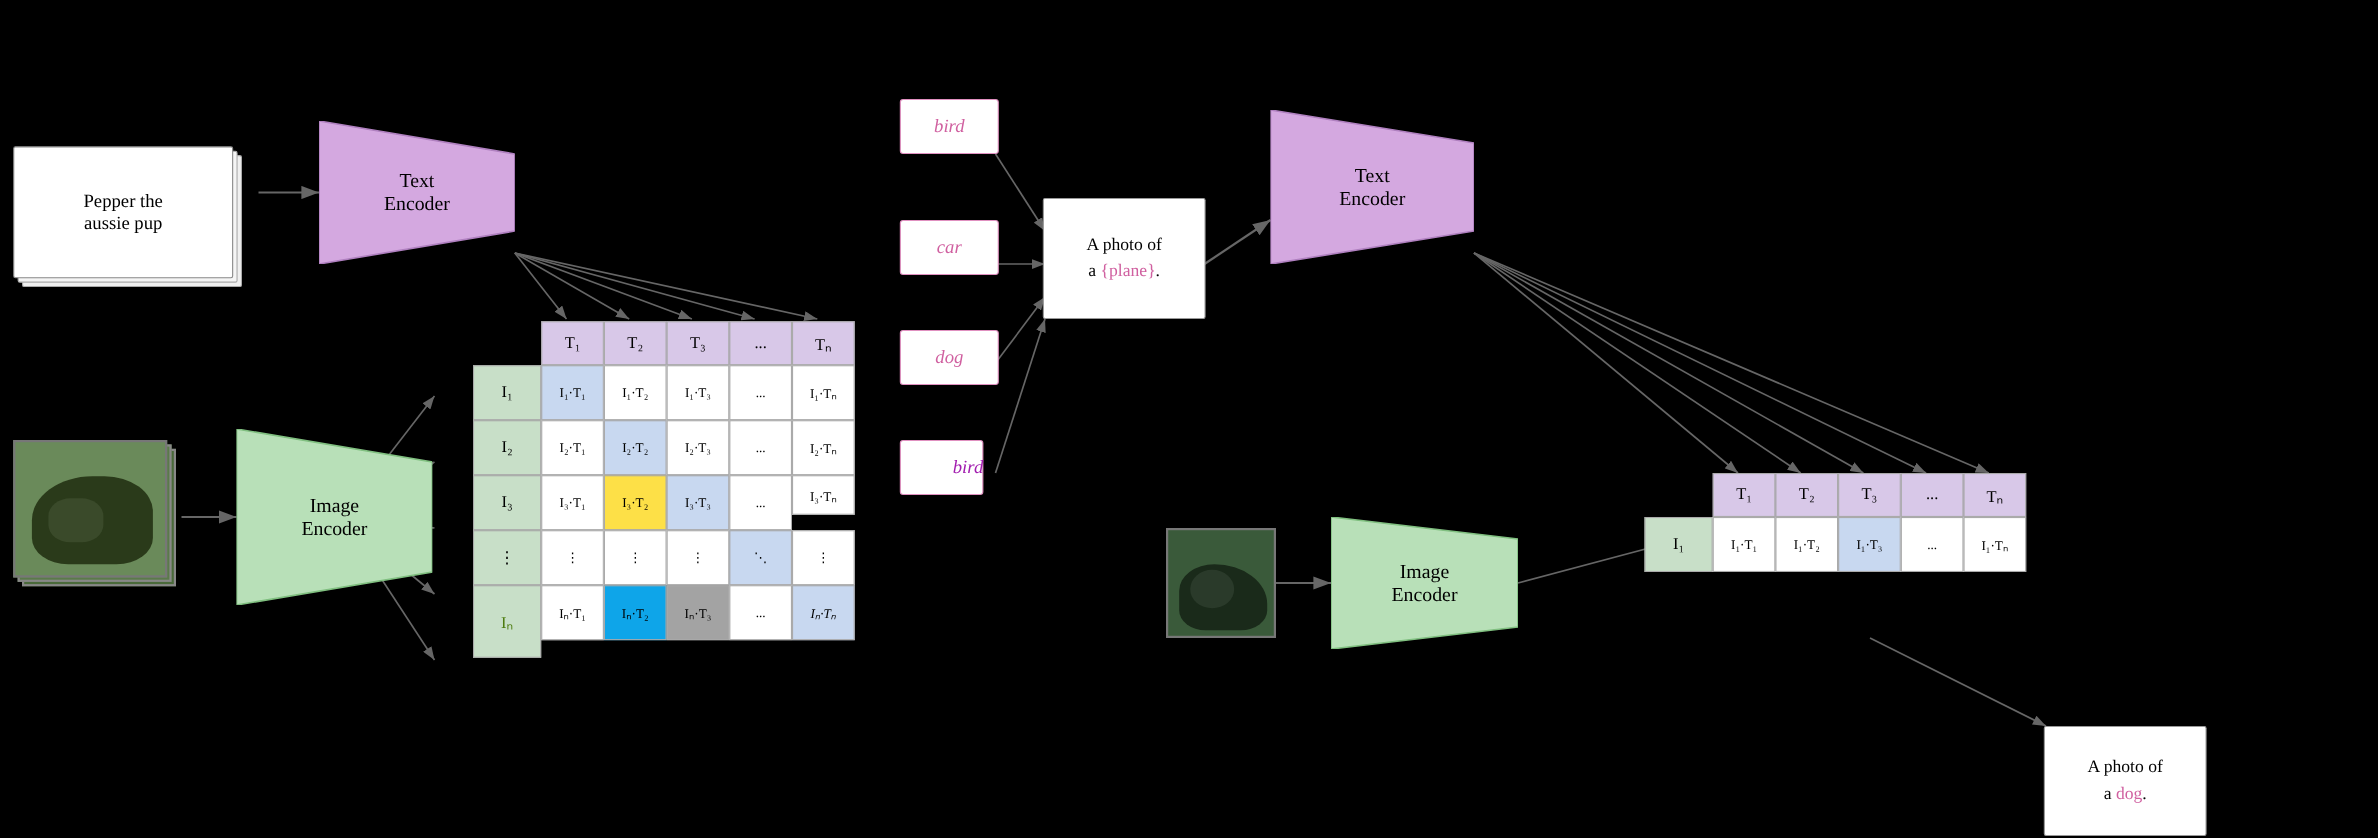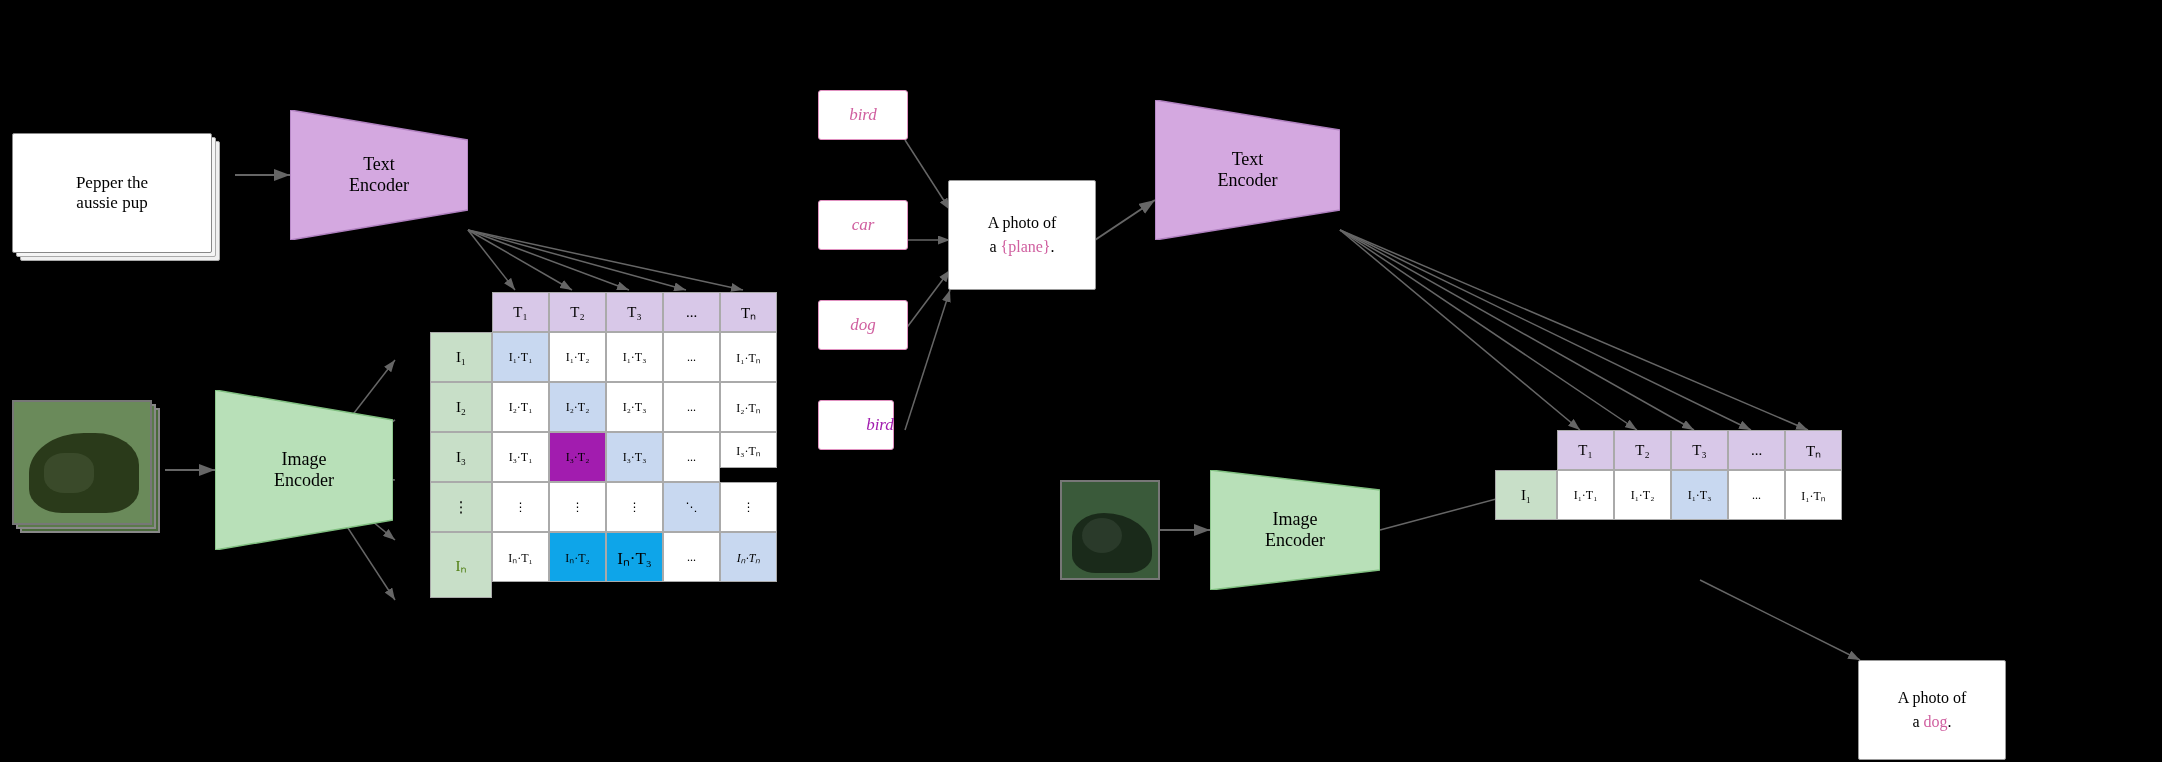--- a/index.html
+++ b/index.html
@@ -136,36 +136,36 @@
 
   <div style="position:absolute; left:430px; top:382px; width:62px; height:50px; background:#c8dfc8; border:1px solid #aaa; display:flex; align-items:center; justify-content:center; font-size:15px; color:#000;">I₂</div>
   <div style="position:absolute; left:492px; top:382px; width:57px; height:50px; background:#fff; border:1px solid #aaa; display:flex; align-items:center; justify-content:center; font-size:12px; color:#000;">I₂·T₁</div>
   <div style="position:absolute; left:549px; top:382px; width:57px; height:50px; background:#c8d8f0; border:1px solid #aaa; display:flex; align-items:center; justify-content:center; font-size:12px; color:#000;">I₂·T₂</div>
   <div style="position:absolute; left:606px; top:382px; width:57px; height:50px; background:#fff; border:1px solid #aaa; display:flex; align-items:center; justify-content:center; font-size:12px; color:#000;">I₂·T₃</div>
   <div style="position:absolute; left:663px; top:382px; width:57px; height:50px; background:#fff; border:1px solid #aaa; display:flex; align-items:center; justify-content:center; font-size:12px; color:#000;">...</div>
   <div style="position:absolute; left:720px; top:382px; width:57px; height:50px; background:#fff; border:1px solid #aaa; display:flex; align-items:center; justify-content:center; font-size:12px; color:#000;">I₂·Tₙ</div>
 
   <div style="position:absolute; left:430px; top:432px; width:62px; height:50px; background:#c8dfc8; border:1px solid #aaa; display:flex; align-items:center; justify-content:center; font-size:15px; color:#000;">I₃</div>
   <div style="position:absolute; left:492px; top:432px; width:57px; height:50px; background:#fff; border:1px solid #aaa; display:flex; align-items:center; justify-content:center; font-size:12px; color:#000;">I₃·T₁</div>
-  <div style="position:absolute; left:549px; top:432px; width:57px; height:50px; background:#a21caf; border:1px solid #aaa; display:flex; align-items:center; justify-content:center; font-size:12px; color:#000;">I₃·T₂</div>
+  <div style="position:absolute; left:549px; top:432px; width:57px; height:50px; background:#fde047; border:1px solid #aaa; display:flex; align-items:center; justify-content:center; font-size:12px; color:#000;">I₃·T₂</div>
   <div style="position:absolute; left:606px; top:432px; width:57px; height:50px; background:#c8d8f0; border:1px solid #aaa; display:flex; align-items:center; justify-content:center; font-size:12px; color:#000;">I₃·T₃</div>
   <div style="position:absolute; left:663px; top:432px; width:57px; height:50px; background:#fff; border:1px solid #aaa; display:flex; align-items:center; justify-content:center; font-size:12px; color:#000;">...</div>
   <div style="position:absolute; left:720px; top:432px; width:57px; height:36px; background:#fff; border:1px solid #aaa; display:flex; align-items:center; justify-content:center; font-size:12px; color:#000;">I₃·Tₙ</div>
 
   <div style="position:absolute; left:430px; top:482px; width:62px; height:50px; background:#c8dfc8; border:1px solid #aaa; display:flex; align-items:center; justify-content:center; font-size:15px; color:#000;">⋮</div>
   <div style="position:absolute; left:492px; top:482px; width:57px; height:50px; background:#fff; border:1px solid #aaa; display:flex; align-items:center; justify-content:center; font-size:12px; color:#000;">⋮</div>
   <div style="position:absolute; left:549px; top:482px; width:57px; height:50px; background:#fff; border:1px solid #aaa; display:flex; align-items:center; justify-content:center; font-size:12px; color:#000;">⋮</div>
   <div style="position:absolute; left:606px; top:482px; width:57px; height:50px; background:#fff; border:1px solid #aaa; display:flex; align-items:center; justify-content:center; font-size:12px; color:#000;">⋮</div>
   <div style="position:absolute; left:663px; top:482px; width:57px; height:50px; background:#c8d8f0; border:1px solid #aaa; display:flex; align-items:center; justify-content:center; font-size:12px; color:#000;">⋱</div>
   <div style="position:absolute; left:720px; top:482px; width:57px; height:50px; background:#fff; border:1px solid #aaa; display:flex; align-items:center; justify-content:center; font-size:12px; color:#000;">⋮</div>
 
   <div style="position:absolute; left:430px; top:532px; width:62px; height:66px; background:#c8dfc8; border:1px solid #aaa; display:flex; align-items:center; justify-content:center; font-size:15px; color:#4d7c0f;">Iₙ</div>
   <div style="position:absolute; left:492px; top:532px; width:57px; height:50px; background:#fff; border:1px solid #aaa; display:flex; align-items:center; justify-content:center; font-size:12px; color:#000;">Iₙ·T₁</div>
   <div style="position:absolute; left:549px; top:532px; width:57px; height:50px; background:#0ea5e9; border:1px solid #aaa; display:flex; align-items:center; justify-content:center; font-size:12px; color:#000;">Iₙ·T₂</div>
-  <div style="position:absolute; left:606px; top:532px; width:57px; height:50px; background:#0ea5e9; border:1px solid #aaa; display:flex; align-items:center; justify-content:center; font-size:17px; color:#000;">Iₙ·T₃</div>
+  <div style="position:absolute; left:606px; top:532px; width:57px; height:50px; background:#a3a3a3; border:1px solid #aaa; display:flex; align-items:center; justify-content:center; font-size:12px; color:#000;">Iₙ·T₃</div>
   <div style="position:absolute; left:663px; top:532px; width:57px; height:50px; background:#fff; border:1px solid #aaa; display:flex; align-items:center; justify-content:center; font-size:12px; color:#000;">...</div>
   <div style="position:absolute; left:720px; top:532px; width:57px; height:50px; background:#c8d8f0; border:1px solid #aaa; display:flex; align-items:center; justify-content:center; font-size:12px; color:#000;font-style:italic;">Iₙ·Tₙ</div>
 
   <div style="position:absolute; left:818px; top:90px; width:90px; height:50px; background:#fff; border:1.5px solid #e090c0; border-radius:3px; display:flex; align-items:center; justify-content:center; color:#d060a0; font-size:17px; font-style:italic;">bird</div>
 
   <div style="position:absolute; left:818px; top:200px; width:90px; height:50px; background:#fff; border:1.5px solid #e090c0; border-radius:3px; display:flex; align-items:center; justify-content:center; color:#d060a0; font-size:17px; font-style:italic;">car</div>
 
   <div style="position:absolute; left:818px; top:300px; width:90px; height:50px; background:#fff; border:1.5px solid #e090c0; border-radius:3px; display:flex; align-items:center; justify-content:center; color:#d060a0; font-size:17px; font-style:italic;">dog</div>
 
   <div style="position:absolute; left:818px; top:400px; width:76px; height:50px; background:#fff; border:1.5px solid #e090c0; border-radius:3px; display:flex; align-items:center; justify-content:center; color:#a21caf; font-size:17px; font-style:italic;padding-left:48px;">bird</div>

